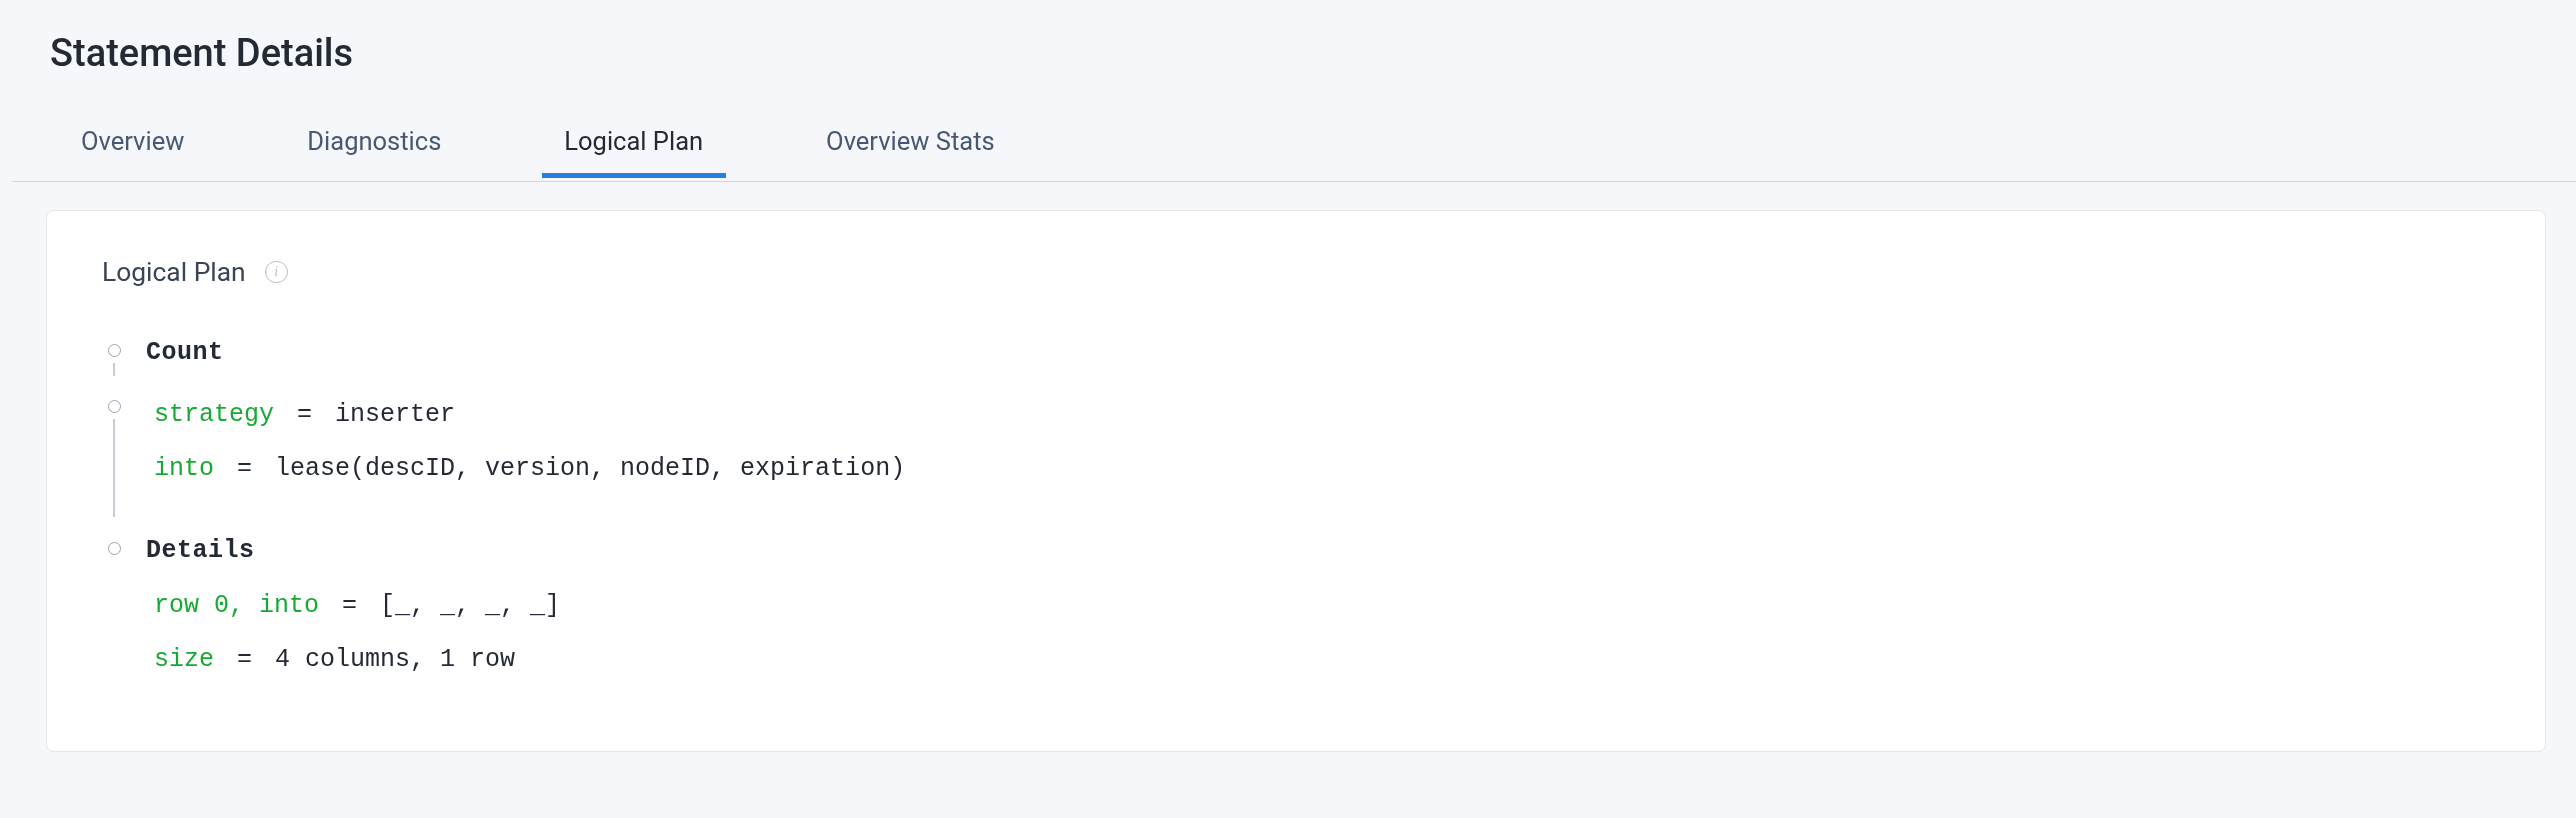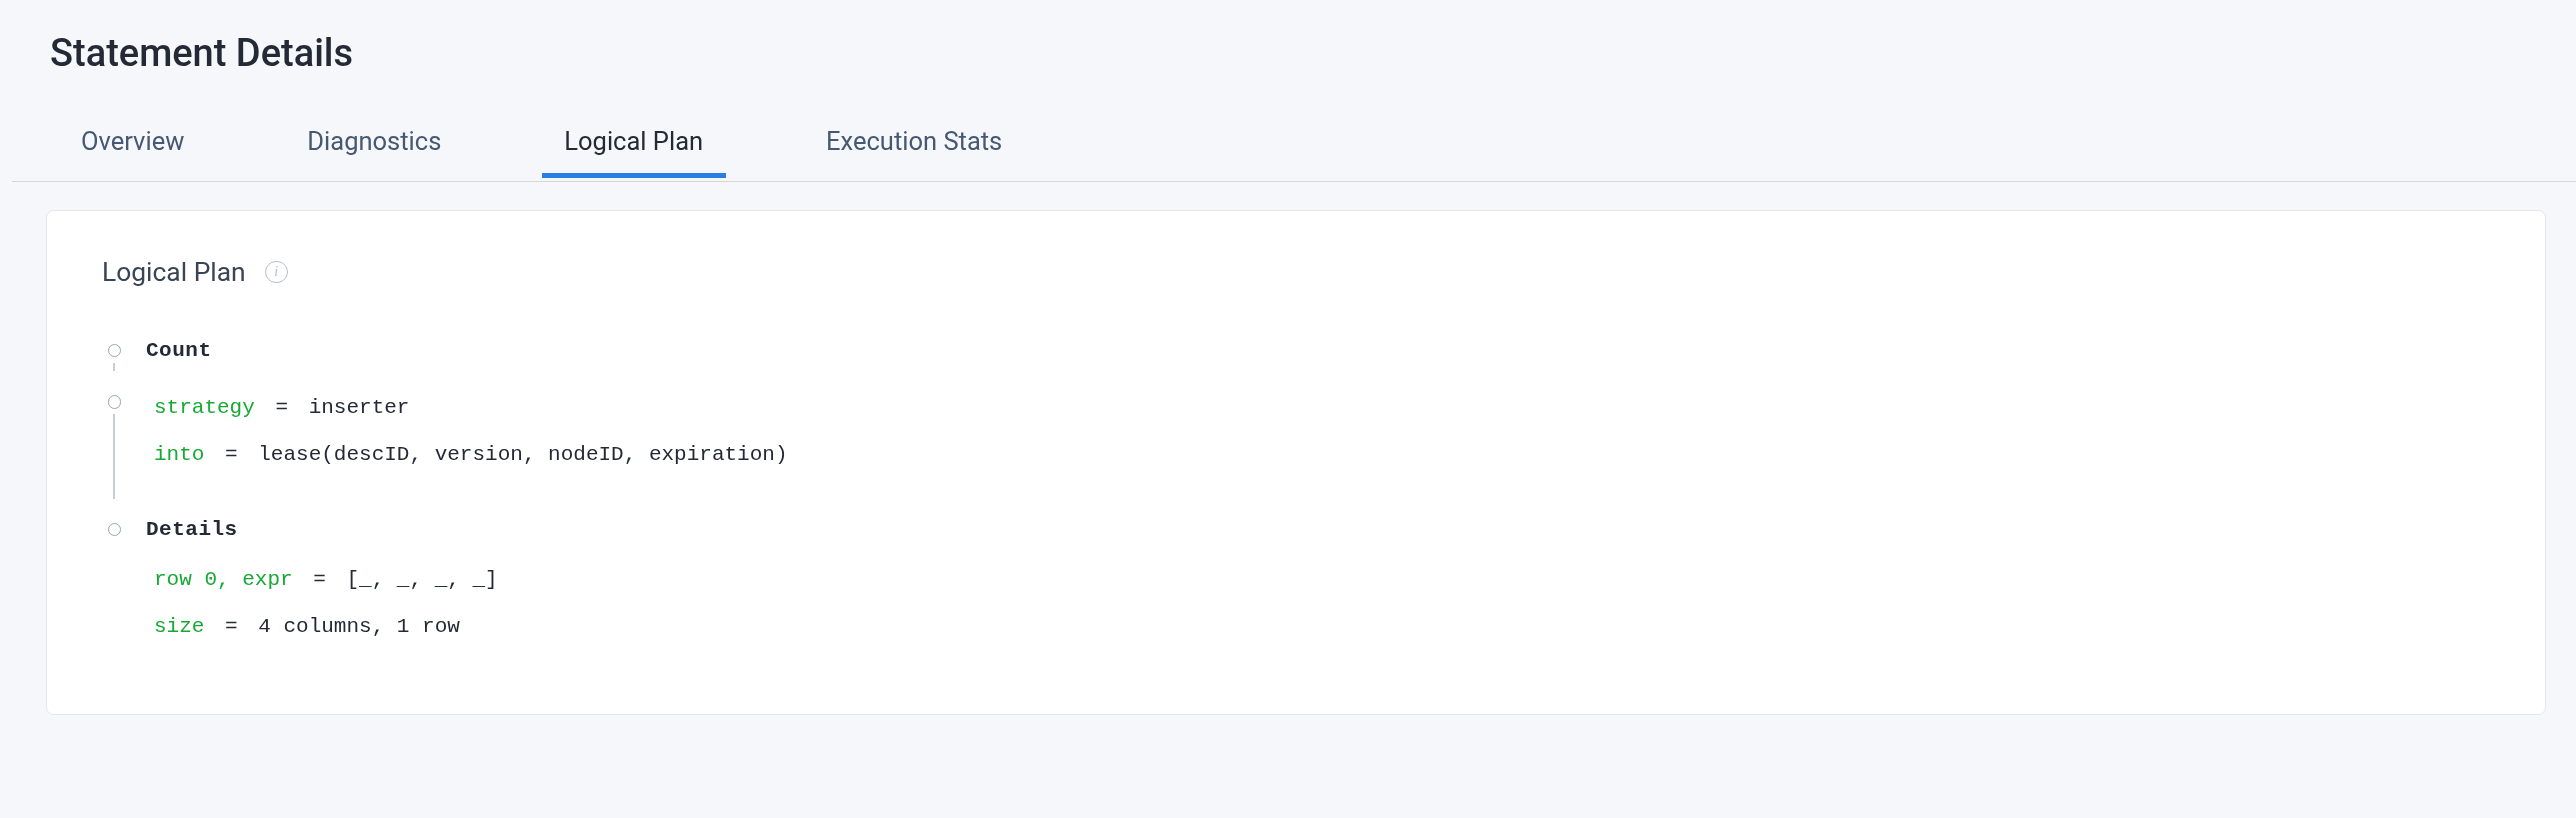--- a/index.html
+++ b/index.html
@@ -73,21 +73,21 @@
       align-items: center;
       justify-content: center;
       font-size: 14px;
       color: #b8bfc7;
       font-family: serif;
       font-style: italic;
       cursor: pointer;
     }
     .plan-tree {
       font-family: "SFMono-Regular", Consolas, "Liberation Mono", Menlo, monospace;
-      font-size: 21px;
+      font-size: 25px;
     }
     .plan-node {
       position: relative;
       padding-left: 40px;
     }
     .plan-node::before {
       content: "";
       position: absolute;
       left: 5.7px;
       top: 5.7px;
@@ -133,21 +133,21 @@
   </style>
 </head>
 <body>
 
 <h1 class="page-title">Statement Details</h1>
 
 <div class="tabs-container">
   <div class="tab">Overview</div>
   <div class="tab">Diagnostics</div>
   <div class="tab active">Logical Plan</div>
-  <div class="tab">Execution Stats</div>
+  <div class="tab">Overview Stats</div>
 </div>
 
 <div class="content-panel">
 
   <div class="panel-header">
     <span class="panel-title">Logical Plan</span>
     <span class="info-icon">i</span>
   </div>
 
   <div class="plan-tree">
@@ -164,21 +164,21 @@
         <div class="node-detail">
           <span class="kw">into</span><span> = </span><span>lease(descID, version, nodeID, expiration)</span>
         </div>
       </div>
     </div>
 
     <div class="plan-node last">
       <div class="node-title">Details</div>
       <div class="node-body">
         <div class="node-detail">
-          <span class="kw">row 0, expr</span><span> = </span><span>[_, _, _, _]</span>
+          <span class="kw">row 0, into</span><span> = </span><span>[_, _, _, _]</span>
         </div>
         <div class="node-detail">
           <span class="kw">size</span><span> = </span><span>4 columns, 1 row</span>
         </div>
       </div>
     </div>
 
   </div>
 
 </div>

